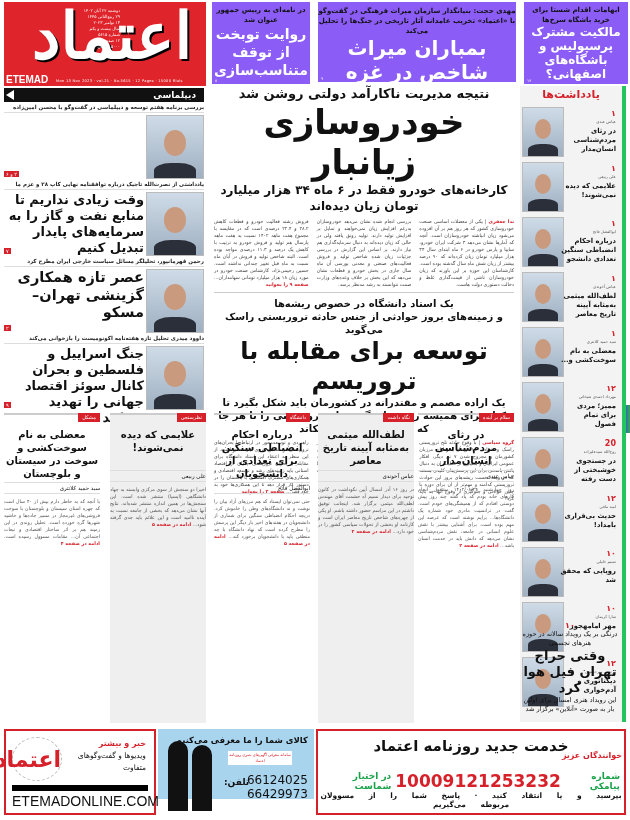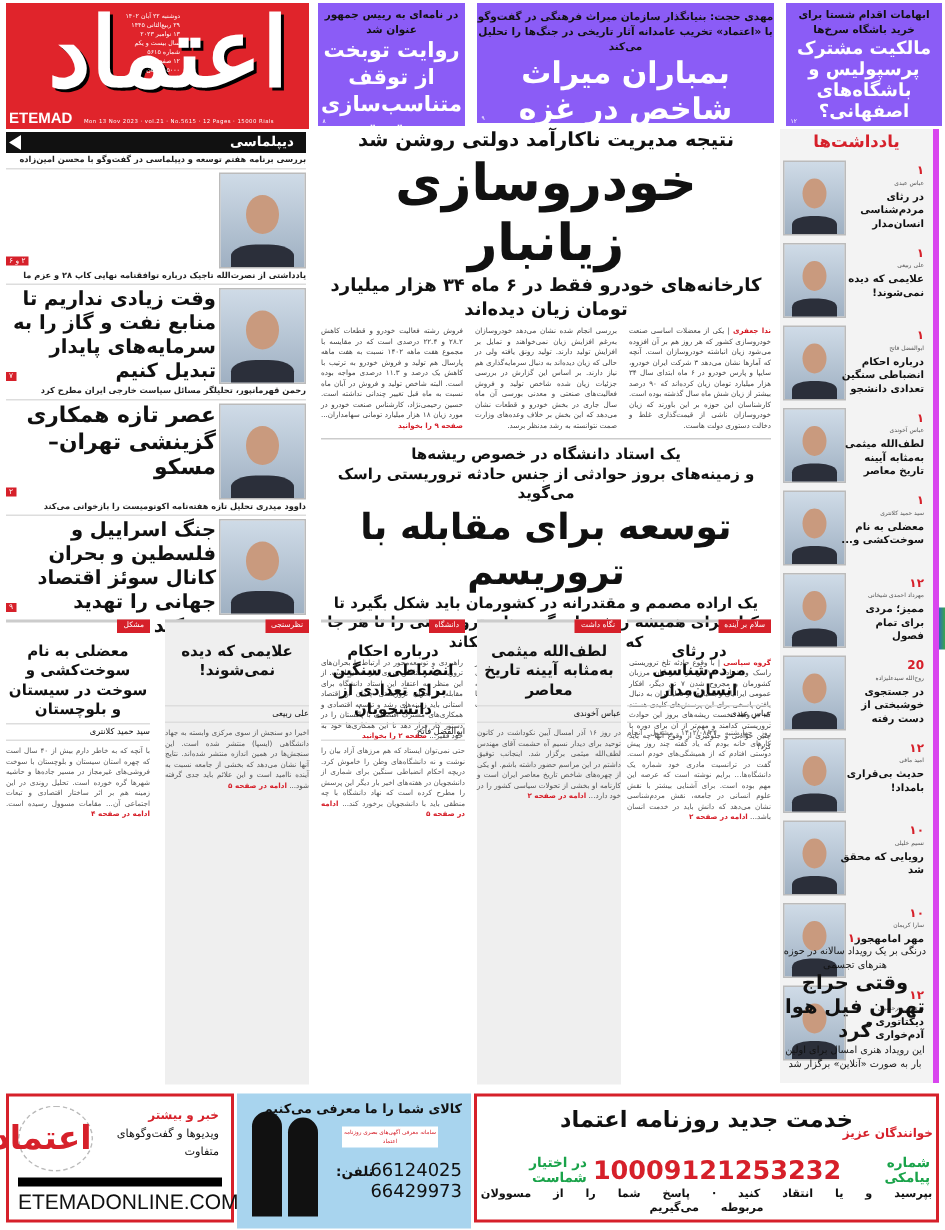--- a/index.html
+++ b/index.html
@@ -36,21 +36,21 @@
 #main{left:214px;top:86px;width:300px}
 .mk{font-size:13px;font-weight:bold;text-align:center;line-height:16px}
 .mh{font-size:34px;font-weight:900;text-align:center;line-height:40px;letter-spacing:-1px}
 .ms{font-size:12px;font-weight:bold;text-align:center;line-height:16px}
 .cols{display:flex;gap:8px;margin-top:4px}
 .cols .col{flex:1;font-size:4.8px;line-height:7px;color:#444;text-align:justify}
 .author{color:#d6202a;font-weight:bold}
 .more{color:#d6202a;font-weight:bold}
 hr.sep{border:0;border-top:1px solid #ccc}
 
-#notes{left:520px;top:86px;width:106px;height:636px;background:#f3f3f3;border-right:4px solid #d946ef}
+#notes{left:520px;top:86px;width:106px;height:636px;background:#f3f3f3;border-right:4px solid #22c55e}
 #notes .nh{font-size:11px;font-weight:bold;color:#d6202a;text-align:center;line-height:18px}
 .note{position:relative;height:52px;margin:3px 2px}
 .note .nph{left:0;top:0;width:42px;height:50px}
 .note .num{position:absolute;right:4px;top:2px;color:#d6202a;font-weight:bold;font-size:8px}
 .note .nauth{position:absolute;right:4px;top:12px;font-size:4px;color:#555}
 .note .ntitle{position:absolute;right:4px;top:20px;width:56px;font-size:6.8px;font-weight:bold;line-height:9px;text-align:right}
 #feature{position:absolute;right:4px;bottom:8px;width:96px;text-align:center}
 #feature .fn{color:#d6202a;font-weight:bold;font-size:8px}
 #feature .fk{font-size:6.5px;line-height:9px}
 #feature .fh{font-size:13px;font-weight:bold;line-height:16px}
@@ -63,21 +63,21 @@
 .bcol .ba{font-size:5.5px;border-top:1px solid #ddd;border-bottom:1px solid #ddd;padding:2px 0;margin:2px 0 4px;text-align:right}
 .bcol .bt{font-size:4.8px;line-height:7px;color:#555;text-align:justify}
 .bcol.shade{background:#efefef}
 
 #ad1{left:4px;top:729px;width:152px;height:86px;border:2px solid #d6202a;background:#fff}
 #ad1 .al{position:absolute;left:6px;top:6px;width:50px;height:44px;color:#d6202a;font-size:22px;font-weight:bold;text-align:center;line-height:44px;border:1px dashed #bbb;border-radius:50%}
 #ad1 .t1{position:absolute;right:8px;top:8px;font-size:8px;color:#d6202a;font-weight:bold}
 #ad1 .t2{position:absolute;right:8px;top:20px;font-size:7.5px}
 #ad1 .t3{position:absolute;right:8px;top:32px;font-size:7.5px}
 #ad1 .url{position:absolute;left:0;right:0;bottom:4px;text-align:center;font-size:14px;direction:ltr;font-family:"Liberation Sans",sans-serif;border-top:6px solid #000000;padding-top:2px;margin:0 6px}
-#ad2{left:158px;top:729px;width:156px;height:90px;background:#a8d4ee}
+#ad2{left:158px;top:729px;width:156px;height:70px;background:#a8d4ee}
 #ad2 .men{position:absolute;left:8px;top:6px;width:50px;height:76px}
 #ad2 .man{position:absolute;bottom:0;width:20px;background:#111;border-radius:10px 10px 0 0}
 #ad2 .h{position:absolute;right:6px;top:6px;font-size:8.5px;font-weight:bold}
 #ad2 .st{position:absolute;right:22px;top:22px;width:64px;background:#fff;color:#d6202a;font-size:3.8px;text-align:center;line-height:6px;padding:1px}
 #ad2 .ph{position:absolute;right:6px;top:44px;font-size:12px;font-weight:normal;direction:ltr;text-align:right;line-height:14px}
 #ad2 .pl{position:absolute;left:66px;top:48px;font-size:9px;font-weight:bold}
 #ad3{left:316px;top:729px;width:310px;height:86px;border:2px solid #d6202a}
 #ad3 .h{position:absolute;left:0;right:0;top:6px;text-align:center;font-size:15px;font-weight:bold}
 #ad3 .dear{position:absolute;right:2px;top:20px;font-size:8px;color:#d6202a;font-weight:bold}
 #ad3 .row{position:absolute;left:4px;right:4px;top:40px;display:flex;justify-content:space-between;align-items:center;gap:4px}

